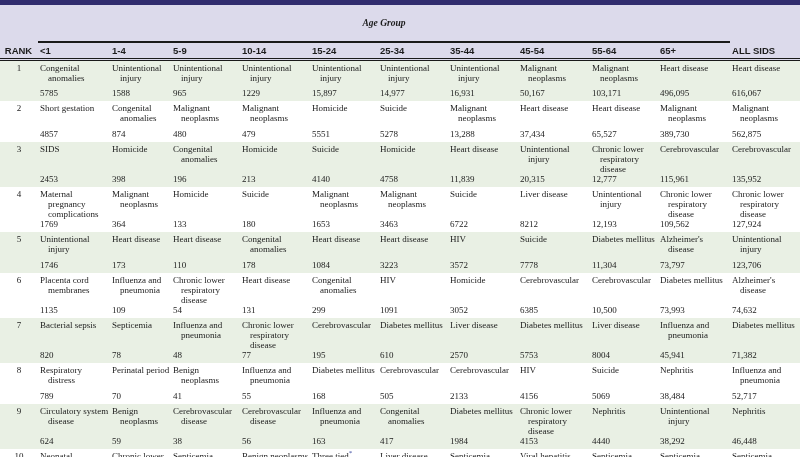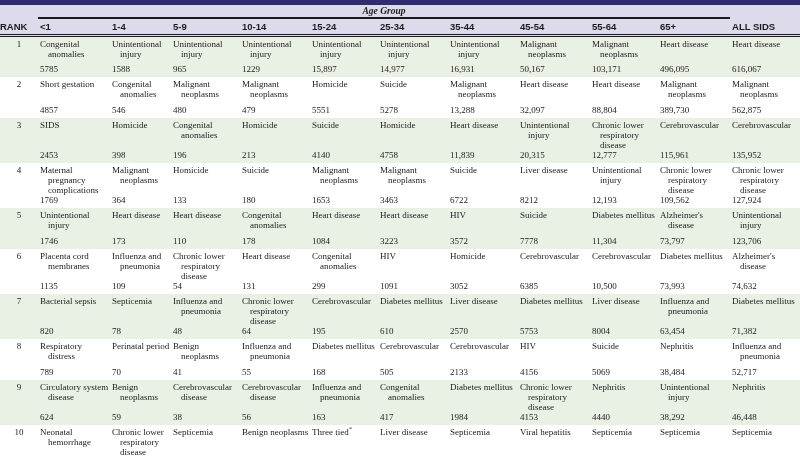--- a/index.html
+++ b/index.html
@@ -28,25 +28,25 @@
     padding:2px 1px 2px 2px;
   }
   th.agegroup-title {
     font-family:"Liberation Serif", serif;
     font-style:italic;
     font-weight:600;
     text-align:center;
     font-size:9.5px;
     height:12px;
     border-bottom:2px solid #1a1a1a;
-    padding:1px 0;
+    padding:13px 0;
   }
   th.agegroup-side { height:12px; }
   tr.colhead th { height:17px; border-bottom:3px double #1a1a1a; }
-  tr.colhead th.rank-h { padding-left:0; }
+  tr.colhead th.rank-h { text-align:center; padding-left:0; }
   tbody td {
     vertical-align:top;
     height:41px;
     padding:0;
   }
   tbody tr:nth-child(odd) td { background:#e9f0e4; }
   tbody tr:nth-child(even) td { background:#ffffff; }
   .cellbox {
     display:flex; flex-direction:column; justify-content:space-between;
     height:100%; padding:2px 1px 3px 2px;
@@ -177,21 +177,21 @@
           <td class="rank-cell">2</td>
           <td>
             <div class="cellbox">
               <div class="cause">Short gestation</div>
               <div class="value">4857</div>
             </div>
           </td>
           <td>
             <div class="cellbox">
               <div class="cause">Congenital anomalies</div>
-              <div class="value">546</div>
+              <div class="value">874</div>
             </div>
           </td>
           <td>
             <div class="cellbox">
               <div class="cause">Malignant neoplasms</div>
               <div class="value">480</div>
             </div>
           </td>
           <td>
             <div class="cellbox">
@@ -213,27 +213,27 @@
           </td>
           <td>
             <div class="cellbox">
               <div class="cause">Malignant neoplasms</div>
               <div class="value">13,288</div>
             </div>
           </td>
           <td>
             <div class="cellbox">
               <div class="cause">Heart disease</div>
-              <div class="value">32,097</div>
-            </div>
-          </td>
-          <td>
-            <div class="cellbox">
-              <div class="cause">Heart disease</div>
-              <div class="value">88,804</div>
+              <div class="value">37,434</div>
+            </div>
+          </td>
+          <td>
+            <div class="cellbox">
+              <div class="cause">Heart disease</div>
+              <div class="value">65,527</div>
             </div>
           </td>
           <td>
             <div class="cellbox">
               <div class="cause">Malignant neoplasms</div>
               <div class="value">389,730</div>
             </div>
           </td>
           <td>
             <div class="cellbox">
@@ -534,21 +534,21 @@
           </td>
           <td>
             <div class="cellbox">
               <div class="cause">Influenza and pneumonia</div>
               <div class="value">48</div>
             </div>
           </td>
           <td>
             <div class="cellbox">
               <div class="cause">Chronic lower respiratory disease</div>
-              <div class="value">64</div>
+              <div class="value">77</div>
             </div>
           </td>
           <td>
             <div class="cellbox">
               <div class="cause">Cerebrovascular</div>
               <div class="value">195</div>
             </div>
           </td>
           <td>
             <div class="cellbox">
@@ -570,21 +570,21 @@
           </td>
           <td>
             <div class="cellbox">
               <div class="cause">Liver disease</div>
               <div class="value">8004</div>
             </div>
           </td>
           <td>
             <div class="cellbox">
               <div class="cause">Influenza and pneumonia</div>
-              <div class="value">63,454</div>
+              <div class="value">45,941</div>
             </div>
           </td>
           <td>
             <div class="cellbox">
               <div class="cause">Diabetes mellitus</div>
               <div class="value">71,382</div>
             </div>
           </td>
         </tr>
         <tr>

